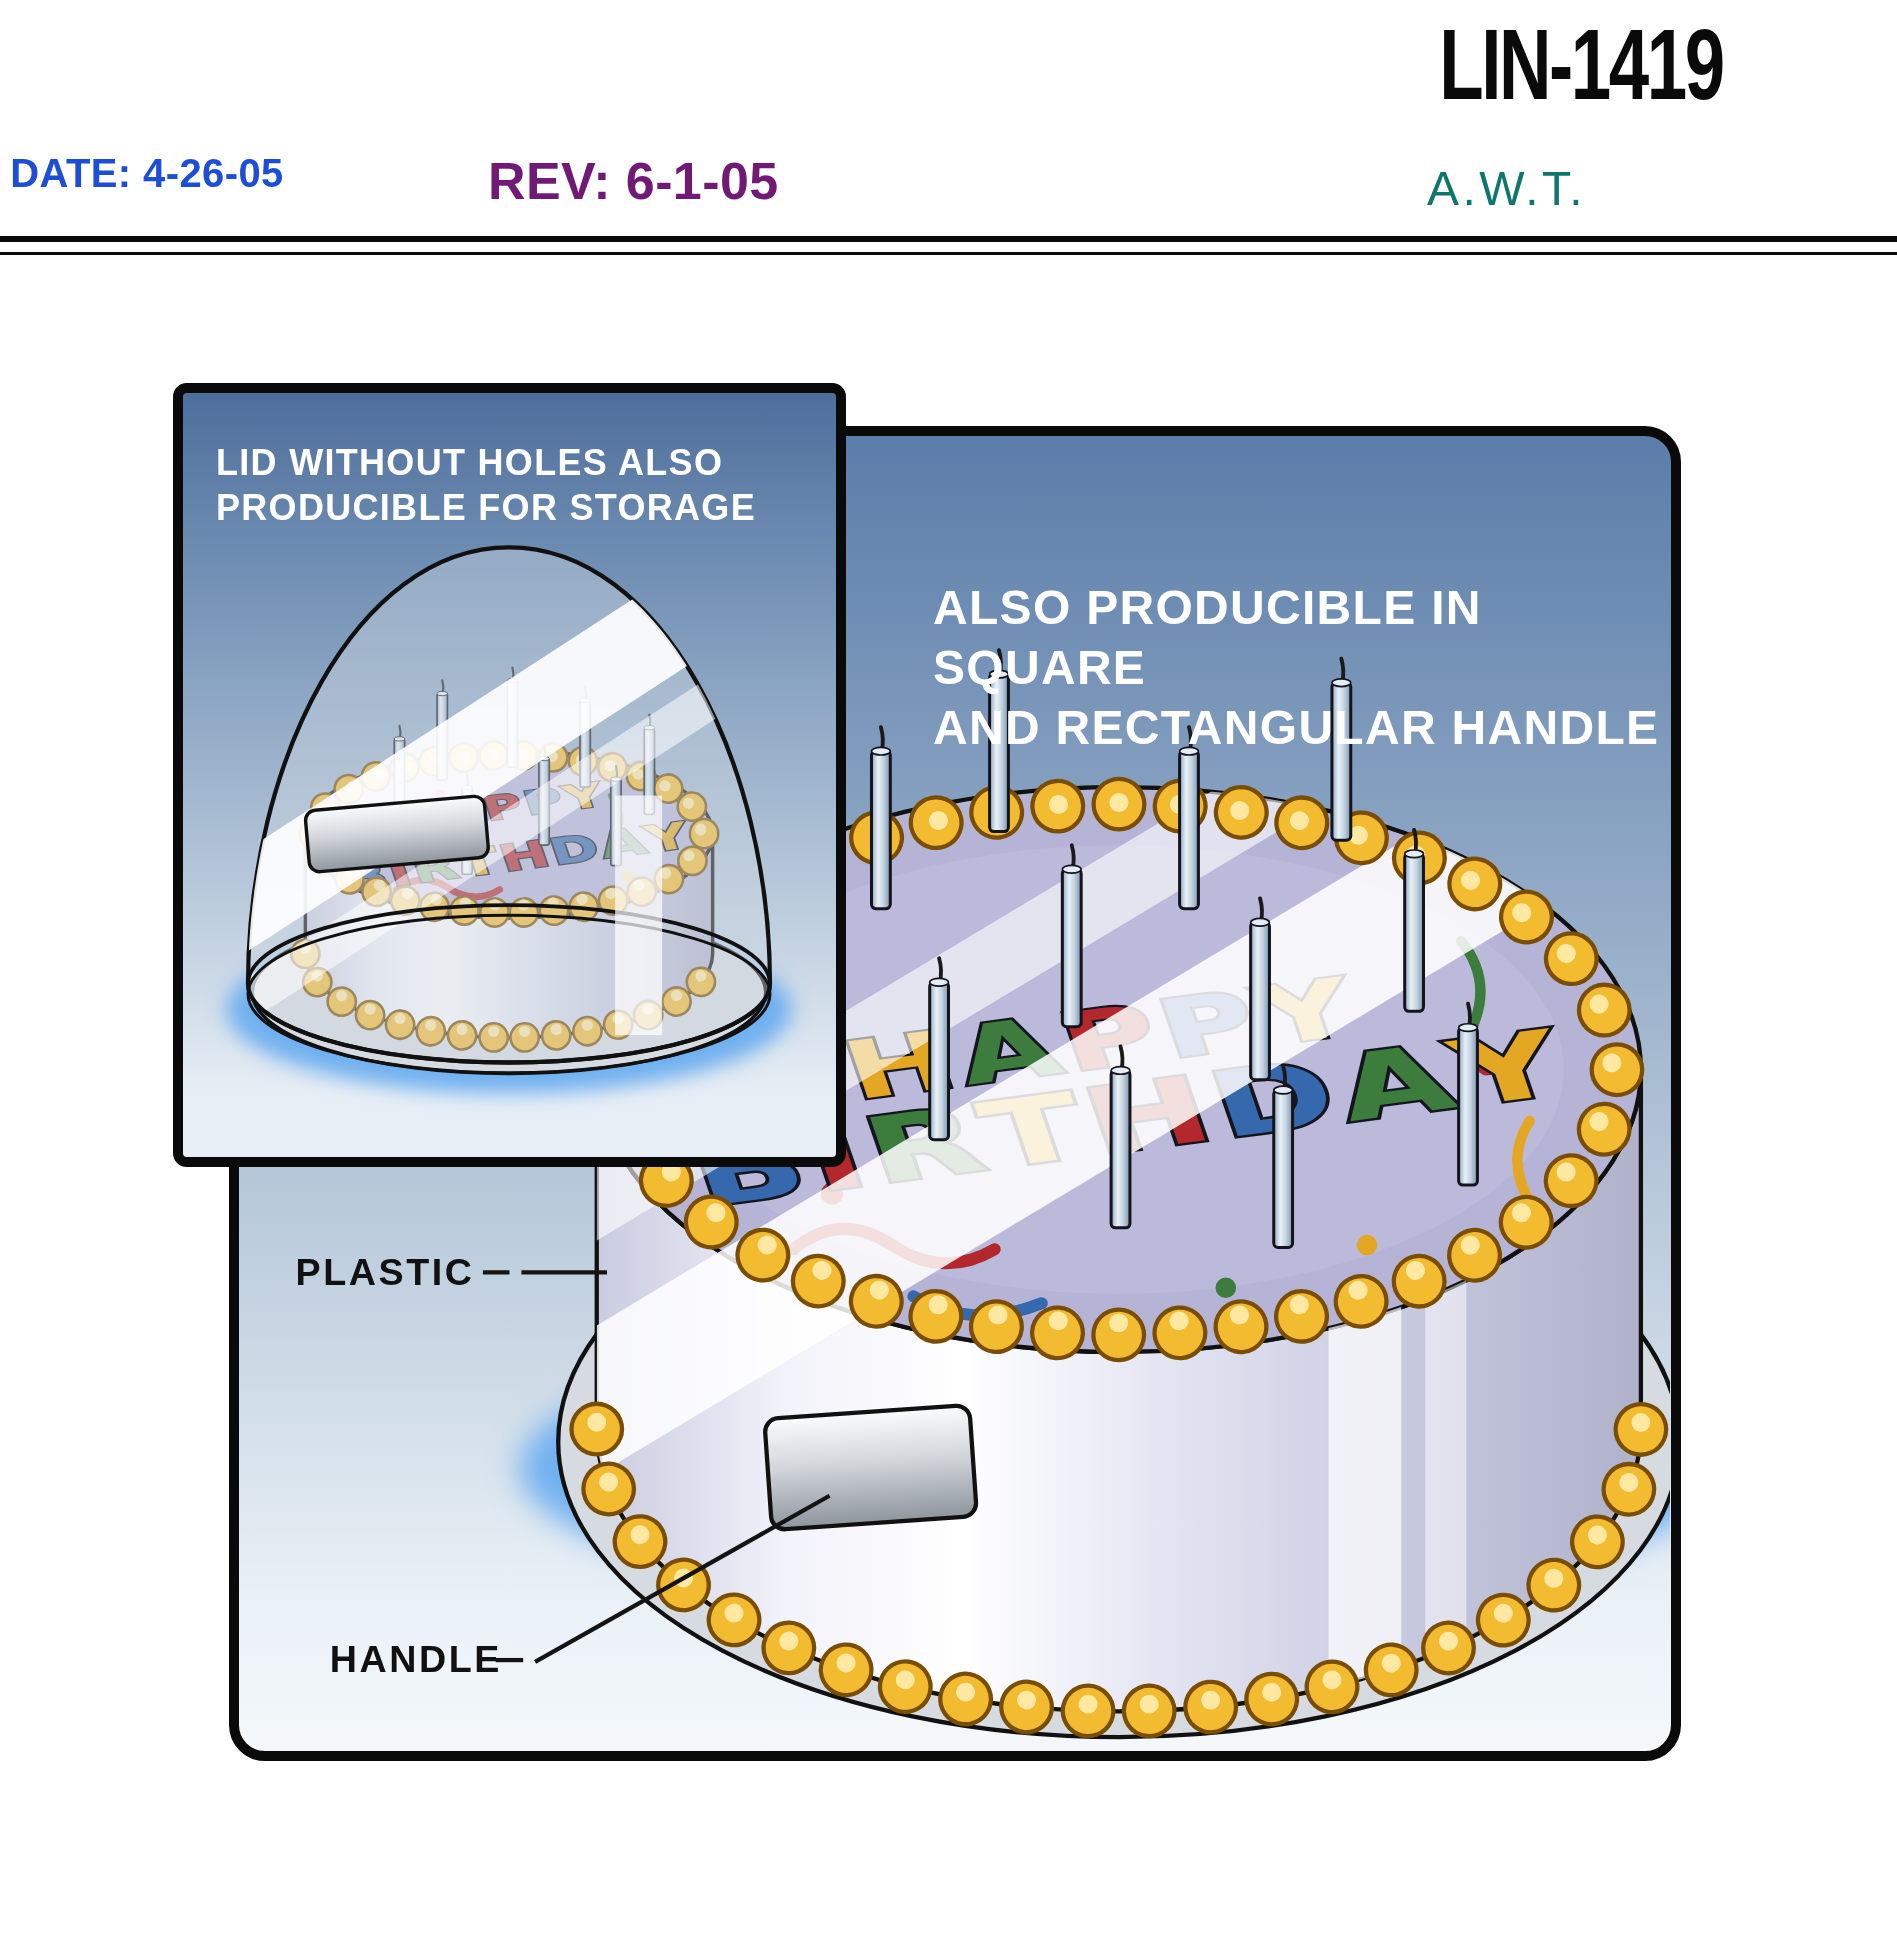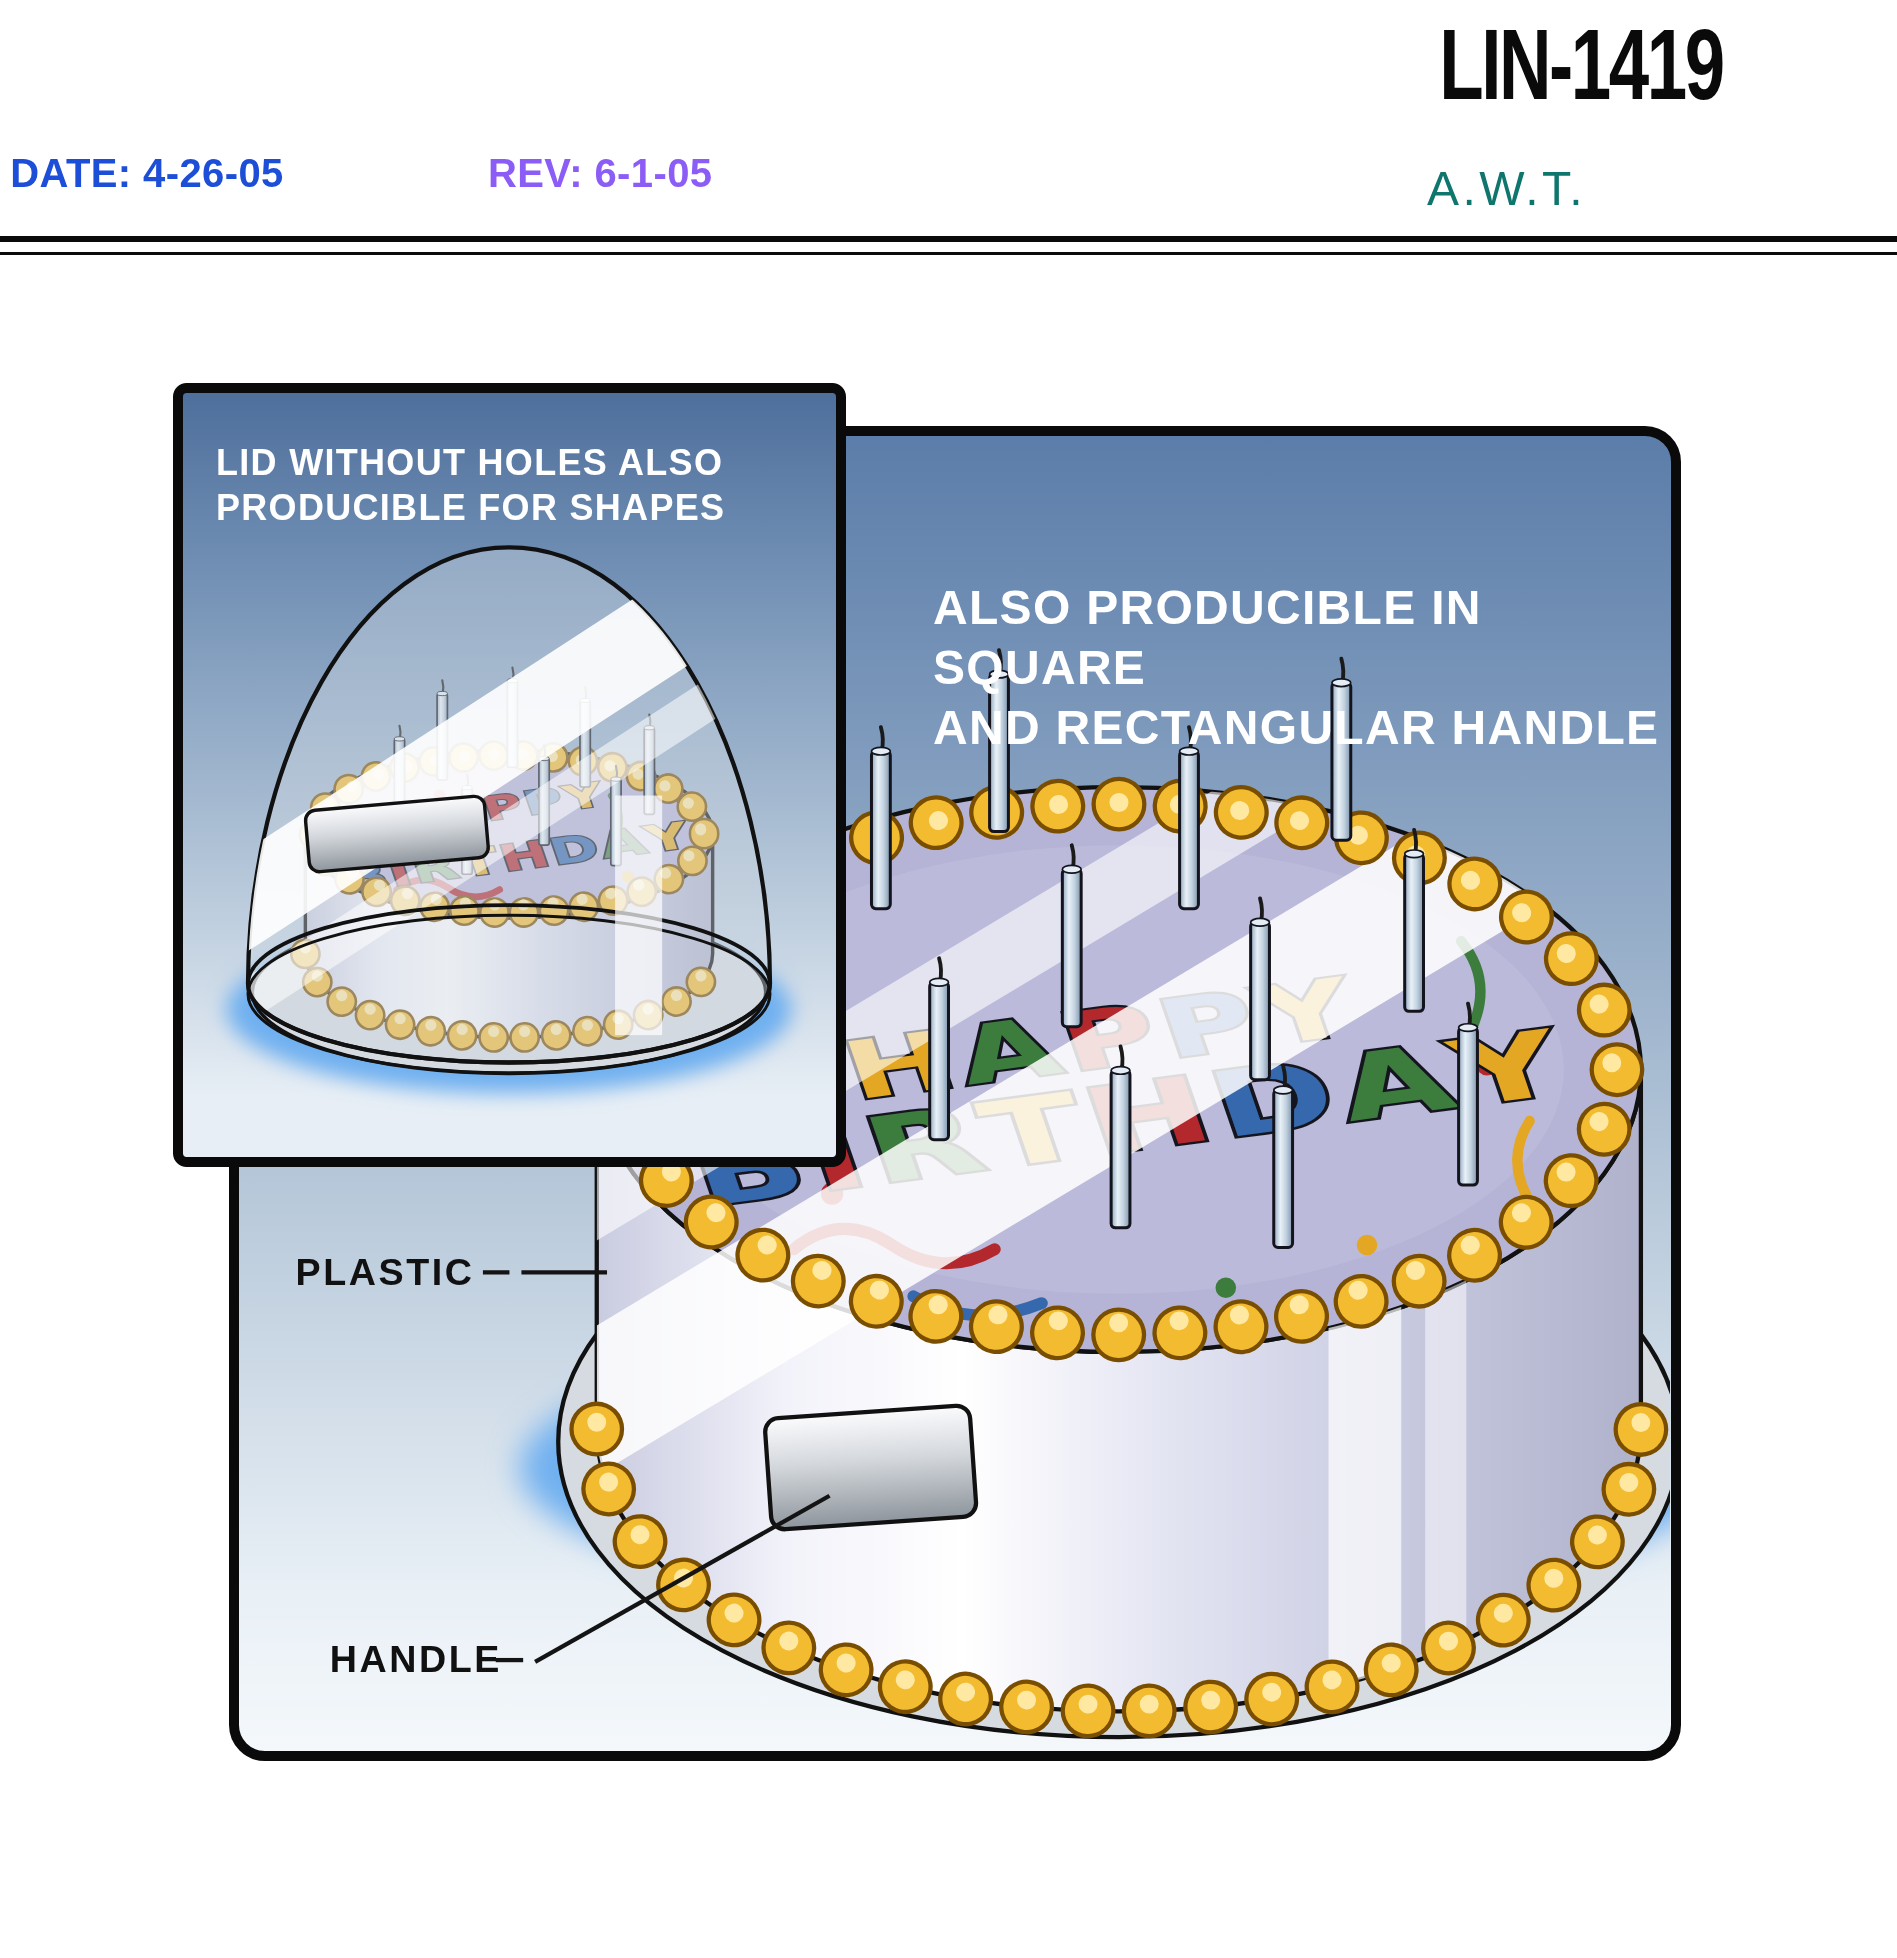--- a/index.html
+++ b/index.html
@@ -10,21 +10,21 @@
     font-family:"Liberation Sans", sans-serif;
     overflow:hidden;
   }
   
   .doc-number{
     position:absolute;top:6.8px;right:175px;
     font-size:101px;font-weight:bold;letter-spacing:-3.4px;color:#0a0a0a;
     transform:scaleX(.72);transform-origin:right top;white-space:nowrap;
   }
   .date-label{position:absolute;left:10.3px;top:151px;font-size:40px;font-weight:bold;color:#1d4ed8;letter-spacing:0.4px;}
-  .rev-label{position:absolute;left:488px;top:151px;font-size:40px;font-weight:bold;color:#8b5cf6;letter-spacing:0.4px;}
+  .rev-label{position:absolute;left:488px;top:151px;font-size:52px;font-weight:bold;color:#701a75;letter-spacing:0.4px;}
   .initials{position:absolute;left:1427px;top:161px;font-size:48px;font-weight:400;letter-spacing:3.4px;color:#0f766e;}
   .rule{position:absolute;left:0;width:1898px;background:#0a0a0a;}
   .rule.top-a{top:236px;height:6px;}
   .rule.top-b{top:252px;height:3.4px;}
   .rule.bottom-a{top:1912px;height:4.3px;}
   .rule.bottom-b{top:1925px;height:11px;}
   
   .main-panel{
     position:absolute;left:229px;top:426px;width:1452px;height:1335px;
     border:10.3px solid #0a0a0a;border-radius:36px;box-sizing:border-box;
@@ -247,20 +247,20 @@
       <ellipse cx="381" cy="702" rx="305" ry="92" fill="none" stroke="#111" stroke-width="3.5"></ellipse>
       <rect x="505" y="470" width="55" height="280" fill="#ffffff" opacity=".7"></rect>
 
       <g transform="translate(250,515) rotate(-5)">
         <rect x="-105" y="-36" width="210" height="72" rx="12" fill="url(#hGrad)" stroke="#111" stroke-width="4"></rect>
       </g>
     </svg>
 
     <div class="caption inset-caption">
       <div>LID WITHOUT HOLES ALSO</div>
-      <div>PRODUCIBLE FOR SHAPES</div>
+      <div>PRODUCIBLE FOR STORAGE</div>
     </div>
   </section>
 
   <div class="rule bottom-a"></div>
   <div class="rule bottom-b"></div>
 </div>
 
 
 </body></html>

